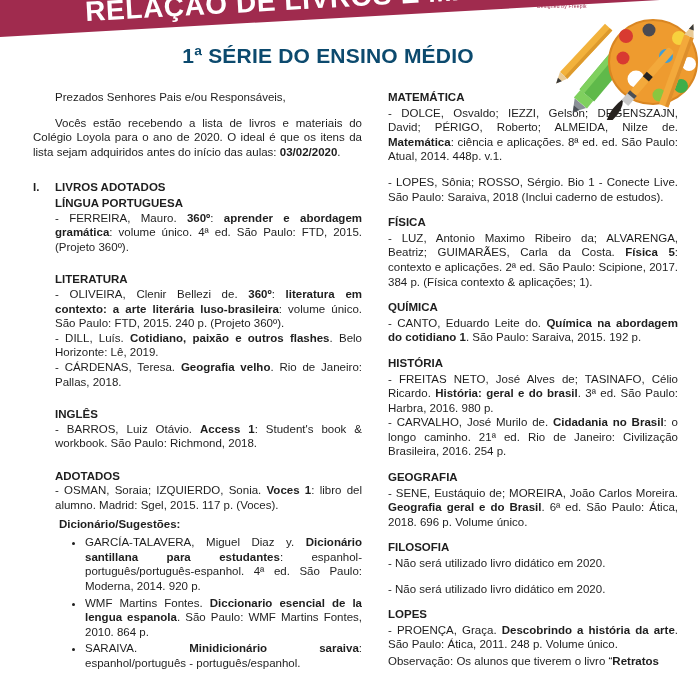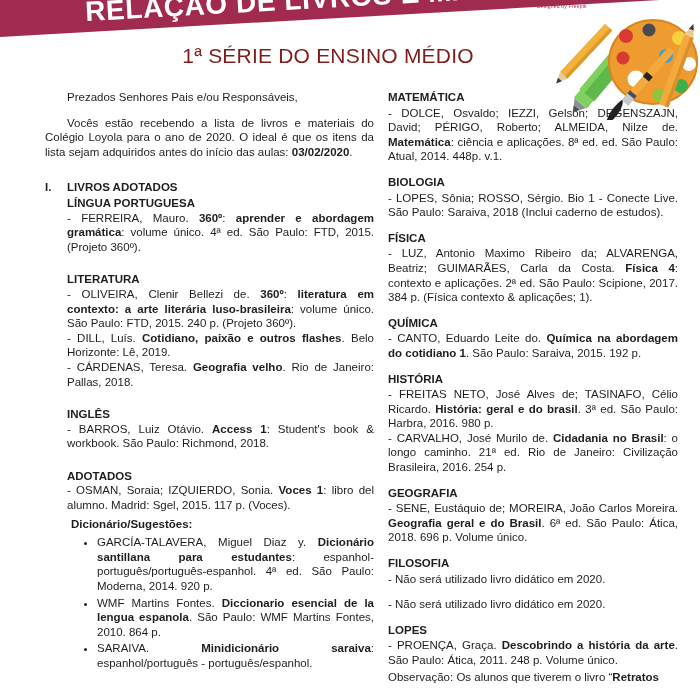--- a/index.html
+++ b/index.html
@@ -17,25 +17,25 @@
     font-size:28px;letter-spacing:0.6px;white-space:nowrap;line-height:1;
   }
   .freepik{
     position:absolute;top:3px;left:537px;font-size:5px;color:#a02b4e;
     z-index:3;letter-spacing:0.2px;
   }
   .art{position:absolute;top:0;right:0;width:147px;height:120px;z-index:2;}
   
   .page-title{
     position:absolute;top:44px;left:0;right:44px;margin:0;text-align:center;
-    font-size:21px;font-weight:normal;color:#7f1d1d;letter-spacing:0.2px;z-index:0;
+    font-size:21px;font-weight:bold;color:#0c4a6e;letter-spacing:0.2px;z-index:0;
   }
   
   .col{position:absolute;top:90px;font-size:11.5px;line-height:1.27;text-align:justify;}
-  .col-left{left:45px;width:329px;}
+  .col-left{left:33px;width:329px;}
   .col-right{left:388px;width:290px;}
   .salutation{margin:0;text-indent:22px;}
   .intro-para{margin:11px 0 0;text-indent:22px;}
   .section-head{display:flex;font-weight:bold;margin-top:21px;}
   .section-head .roman{width:22px;flex:none;}
   .left-groups{padding-left:22px;}
   .group{margin-top:18px;}
   .left-groups .group:first-child{margin-top:1px;}
   .col-right .group{margin-top:11px;}
   .col-right .group:first-child{margin-top:0;}
@@ -144,26 +144,25 @@
       </div>
   </div>
 
   <div class="col col-right">
     <div id="right-groups">
         <div class="group">
           <div class="g-head">MATEMÁTICA</div>
           <p class="entry">- DOLCE, Osvaldo; IEZZI, Gelson; DEGENSZAJN, David; PÉRIGO, Roberto; ALMEIDA, Nilze de. <b>Matemática</b>: ciência e aplicações. 8ª ed. ed. São Paulo: Atual, 2014. 448p. v.1.</p>
         </div>
         <div class="group">
-          <div class="g-head">BIOLOGIA</div>
           <p class="entry">- LOPES, Sônia; ROSSO, Sérgio. Bio 1 - Conecte Live. São Paulo: Saraiva, 2018 (Inclui caderno de estudos).</p>
         </div>
         <div class="group">
           <div class="g-head">FÍSICA</div>
-          <p class="entry">- LUZ, Antonio Maximo Ribeiro da; ALVARENGA, Beatriz; GUIMARÃES, Carla da Costa. <b>Física 4</b>: contexto e aplicações. 2ª ed. São Paulo: Scipione, 2017. 384 p. (Física contexto &amp; aplicações; 1).</p>
+          <p class="entry">- LUZ, Antonio Maximo Ribeiro da; ALVARENGA, Beatriz; GUIMARÃES, Carla da Costa. <b>Física 5</b>: contexto e aplicações. 2ª ed. São Paulo: Scipione, 2017. 384 p. (Física contexto &amp; aplicações; 1).</p>
         </div>
         <div class="group">
           <div class="g-head">QUÍMICA</div>
           <p class="entry">- CANTO, Eduardo Leite do. <b>Química na abordagem do cotidiano 1</b>. São Paulo: Saraiva, 2015. 192 p.</p>
         </div>
         <div class="group">
           <div class="g-head">HISTÓRIA</div>
           <p class="entry">- FREITAS NETO, José Alves de; TASINAFO, Célio Ricardo. <b>História: geral e do brasil</b>. 3ª ed. São Paulo: Harbra, 2016. 980 p.</p>
           <p class="entry">- CARVALHO, José Murilo de. <b>Cidadania no Brasil</b>: o longo caminho. 21ª ed. Rio de Janeiro: Civilização Brasileira, 2016. 254 p.</p>
         </div>

